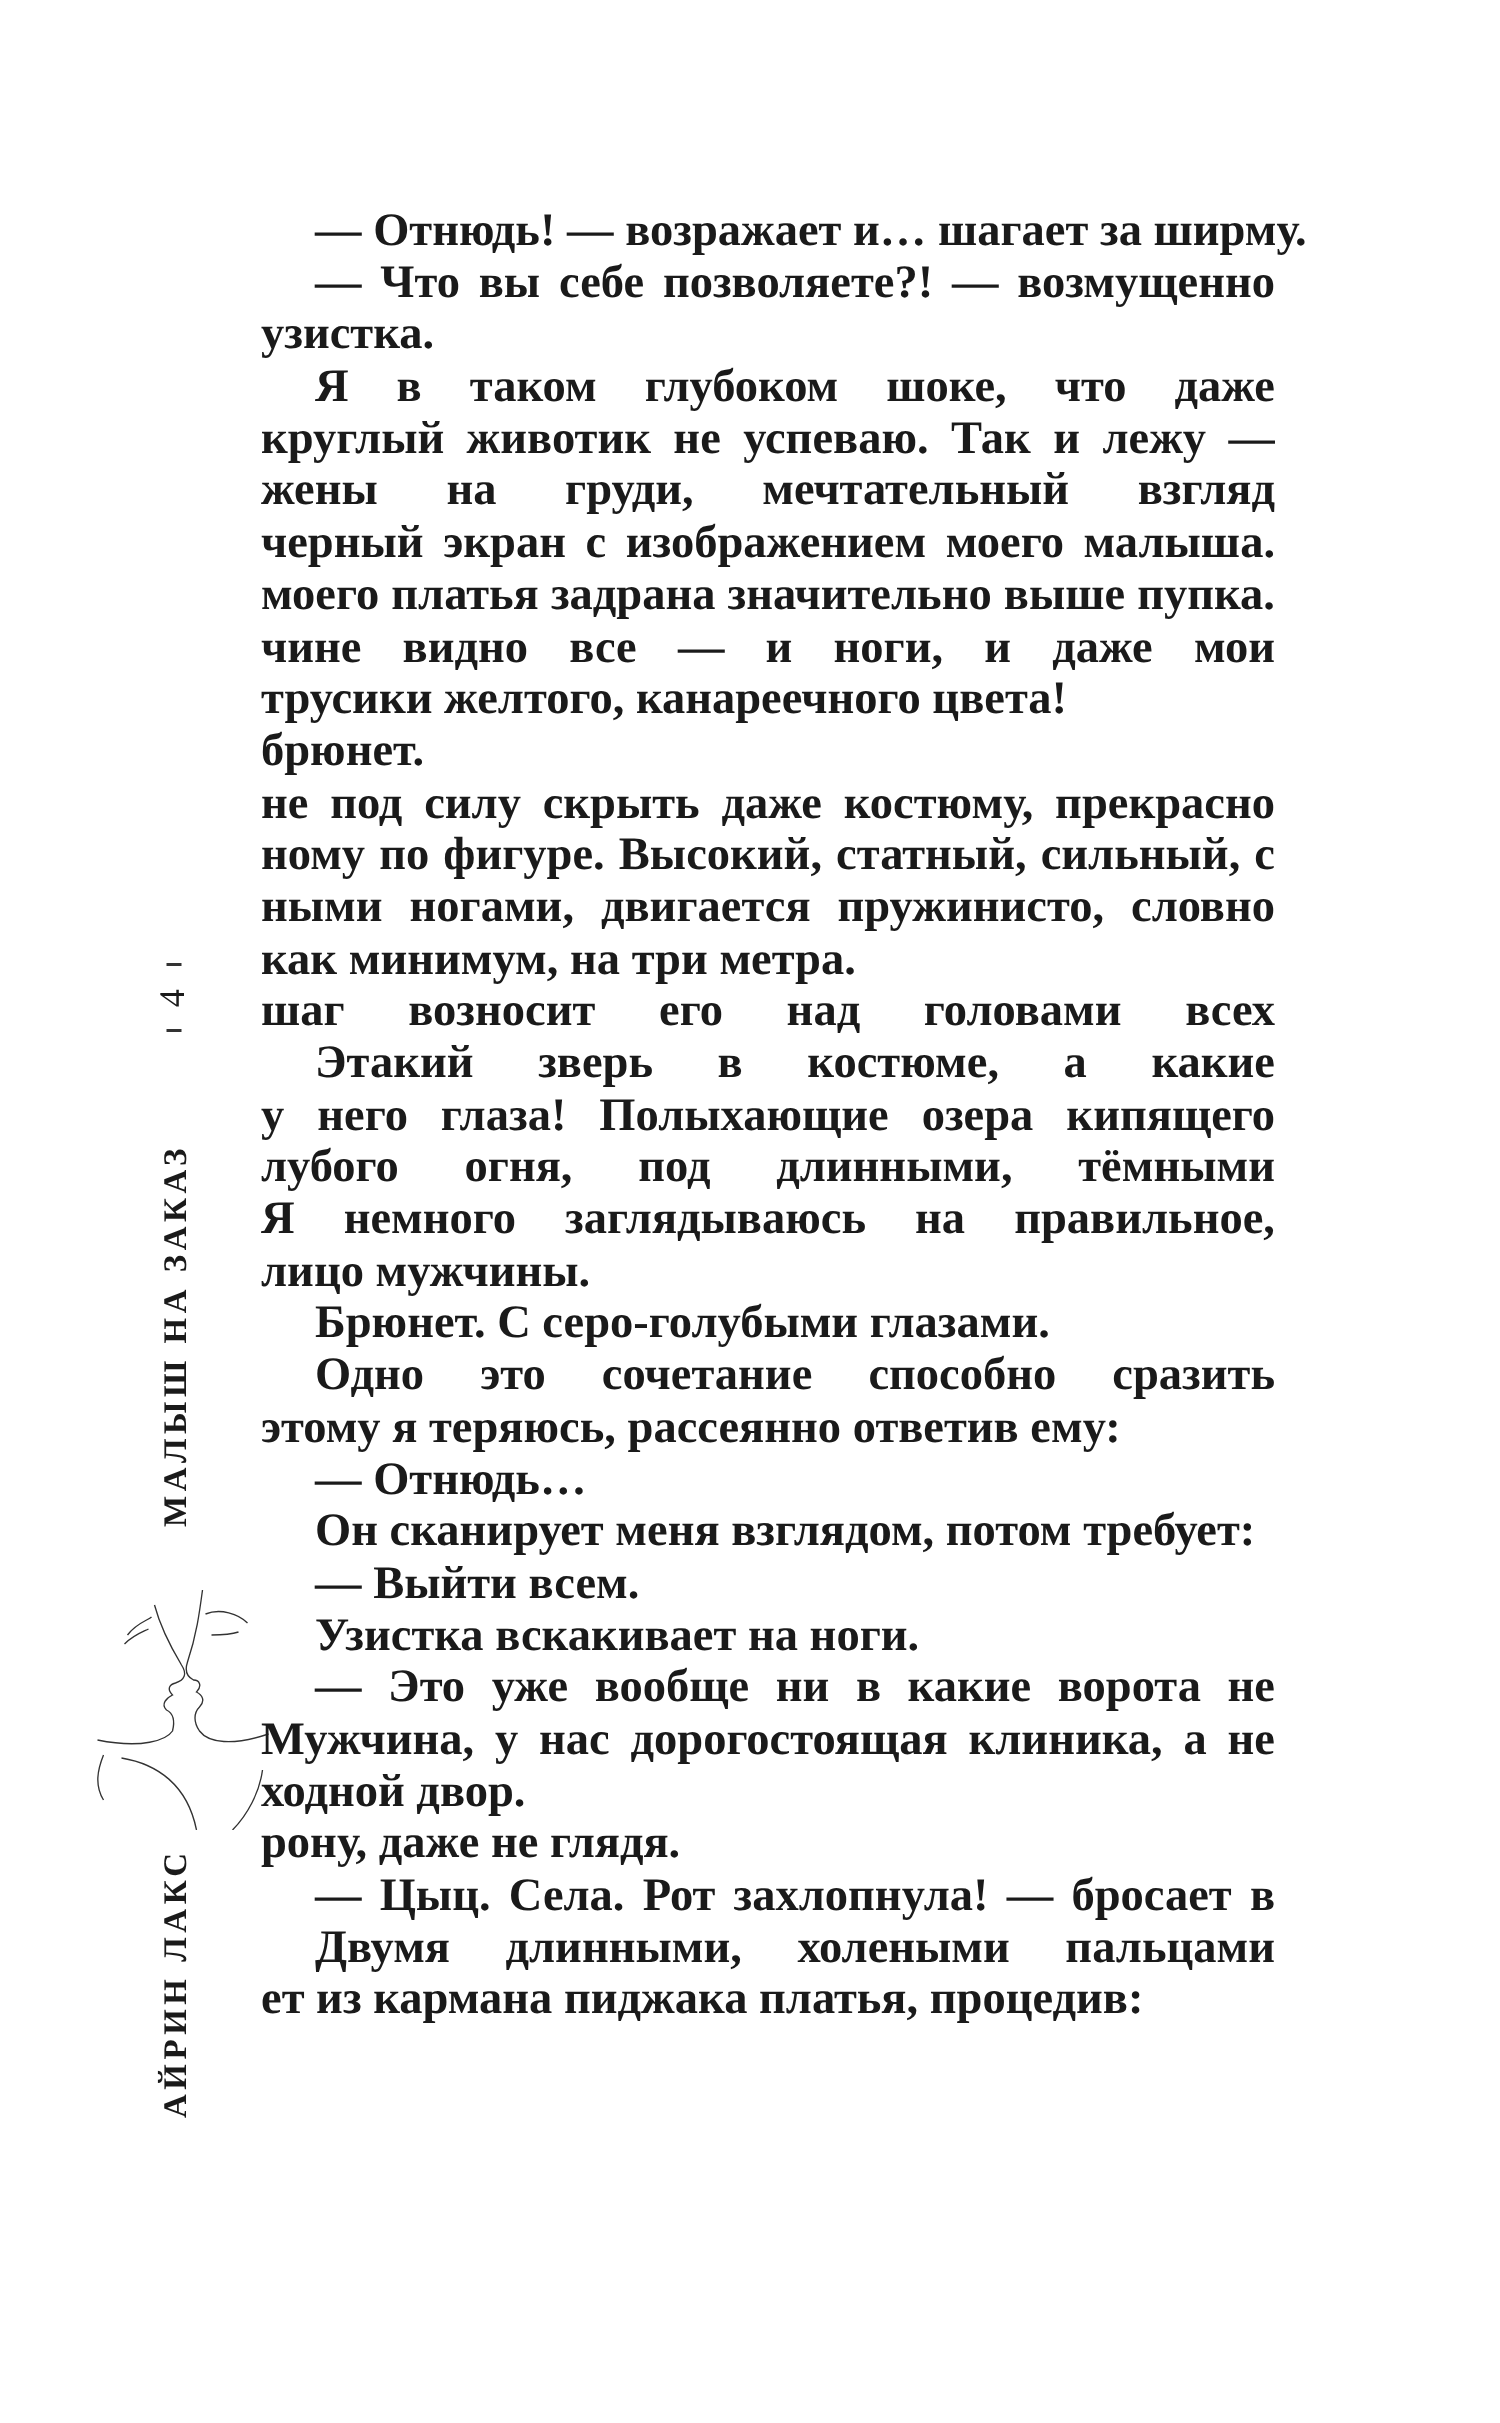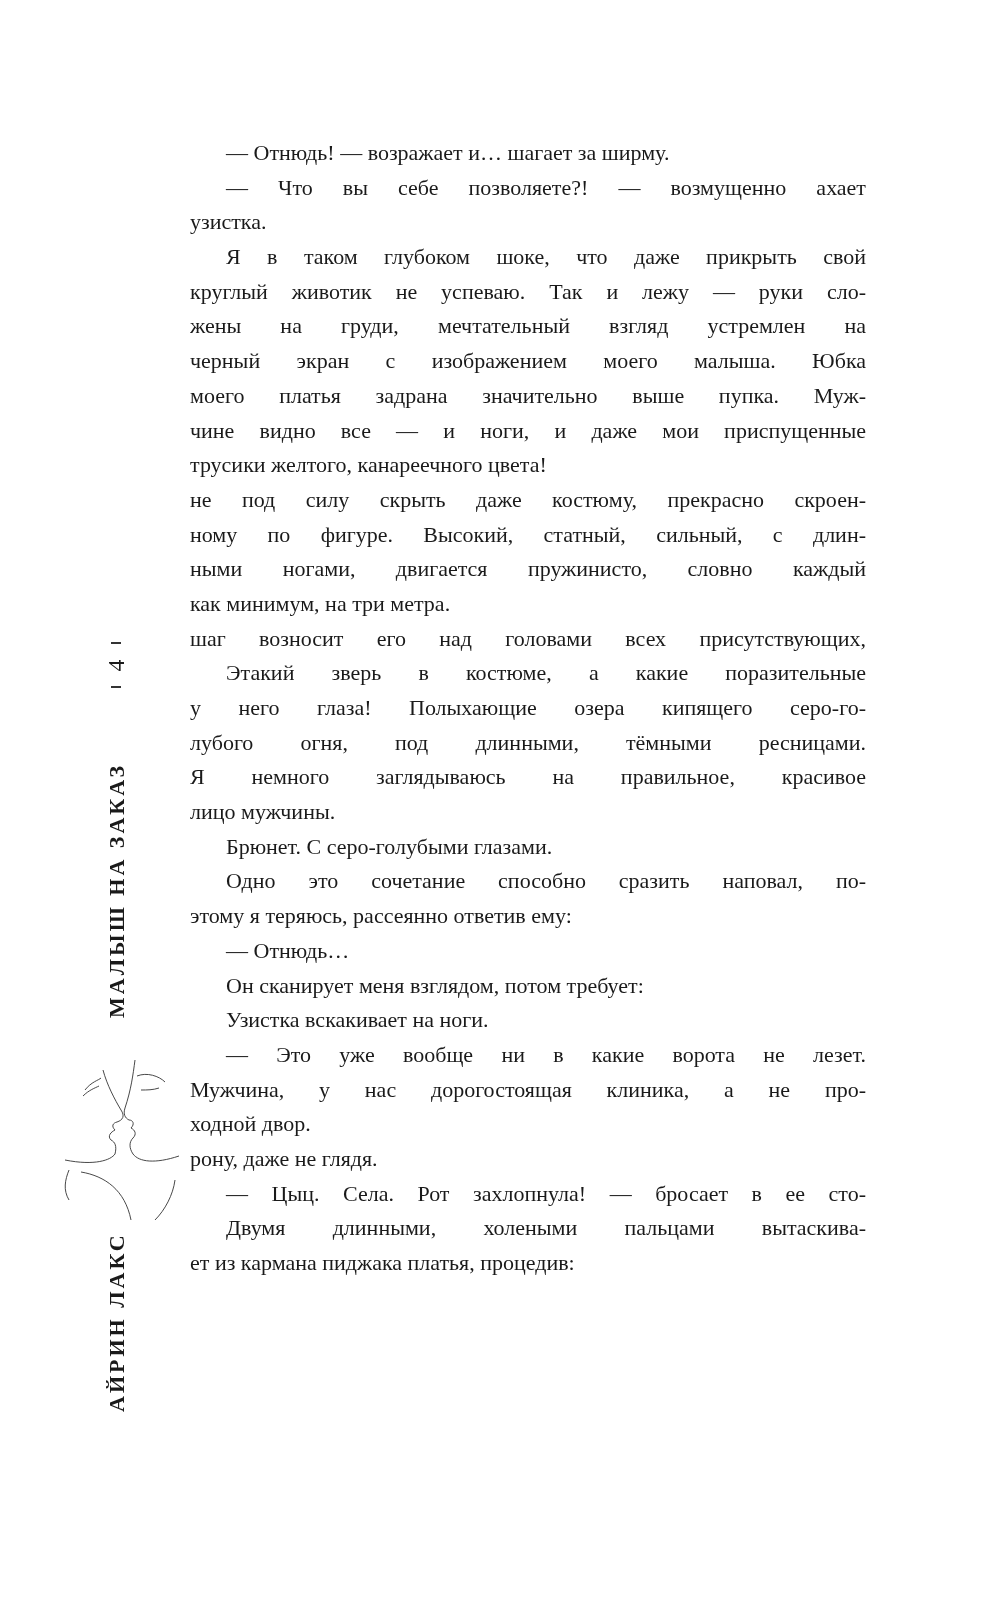--- a/index.html
+++ b/index.html
@@ -1,21 +1,21 @@
 <!DOCTYPE html>
 <html><head>
 <meta charset="utf-8">
 <style>
   html, body { margin: 0; padding: 0; background: #ffffff; }
   body { width: 1000px; height: 1615px; position: relative; overflow: hidden; }
   .page { position: absolute; left: 0; top: 0; width: 1000px; height: 1615px; background: #fff; }
   .text-block {
-    position: absolute; left: 190px; top: 136px; width: 676px;
+    position: absolute; left: 174px; top: 136px; width: 676px;
     font-family: "Liberation Serif", "DejaVu Serif", serif;
-    font-size: 22px; line-height: 34.7px; color: #1a1a1a;
+    font-size: 31px; line-height: 34.7px; color: #1a1a1a; font-weight: bold;
   }
   .line { display: block; white-space: nowrap; height: 34.7px; }
   .line.justify { text-align: justify; text-align-last: justify; white-space: normal; overflow: hidden; }
   .line.indent { padding-left: 36px; }
   .sidebar-vertical {
     position: absolute;
     font-family: "Liberation Serif", "DejaVu Serif", serif;
     font-weight: bold; color: #1a1a1a;
     transform-origin: left top;
     transform: rotate(-90deg);
@@ -62,35 +62,37 @@
     <span class="line indent">— Отнюдь! — возражает и… шагает за ширму.</span>
     <span class="line indent justify">— Что вы себе позволяете?! — возмущенно ахает</span>
     <span class="line">узистка.</span>
     <span class="line indent justify">Я в таком глубоком шоке, что даже прикрыть свой</span>
     <span class="line justify">круглый животик не успеваю. Так и лежу — руки сло-</span>
     <span class="line justify">жены на груди, мечтательный взгляд устремлен на</span>
     <span class="line justify">черный экран с изображением моего малыша. Юбка</span>
     <span class="line justify">моего платья задрана значительно выше пупка. Муж-</span>
     <span class="line justify">чине видно все — и ноги, и даже мои приспущенные</span>
     <span class="line">трусики желтого, канареечного цвета!</span>
+    <span class="line">брюнет.</span>
     <span class="line justify">не под силу скрыть даже костюму, прекрасно скроен-</span>
     <span class="line justify">ному по фигуре. Высокий, статный, сильный, с длин-</span>
     <span class="line justify">ными ногами, двигается пружинисто, словно каждый</span>
     <span class="line">как минимум, на три метра.</span>
     <span class="line justify">шаг возносит его над головами всех присутствующих,</span>
     <span class="line indent justify">Этакий зверь в костюме, а какие поразительные</span>
     <span class="line justify">у него глаза! Полыхающие озера кипящего серо-го-</span>
     <span class="line justify">лубого огня, под длинными, тёмными ресницами.</span>
     <span class="line justify">Я немного заглядываюсь на правильное, красивое</span>
     <span class="line">лицо мужчины.</span>
     <span class="line indent">Брюнет. С серо-голубыми глазами.</span>
     <span class="line indent justify">Одно это сочетание способно сразить наповал, по-</span>
     <span class="line">этому я теряюсь, рассеянно ответив ему:</span>
     <span class="line indent">— Отнюдь…</span>
     <span class="line indent">Он сканирует меня взглядом, потом требует:</span>
+    <span class="line indent">— Выйти всем.</span>
     <span class="line indent">Узистка вскакивает на ноги.</span>
     <span class="line indent justify">— Это уже вообще ни в какие ворота не лезет.</span>
     <span class="line justify">Мужчина, у нас дорогостоящая клиника, а не про-</span>
     <span class="line">ходной двор.</span>
     <span class="line">рону, даже не глядя.</span>
     <span class="line indent justify">— Цыц. Села. Рот захлопнула! — бросает в ее сто-</span>
     <span class="line indent justify">Двумя длинными, холеными пальцами вытаскива-</span>
     <span class="line">ет из кармана пиджака платья, процедив:</span>
   </div>
 </div>

